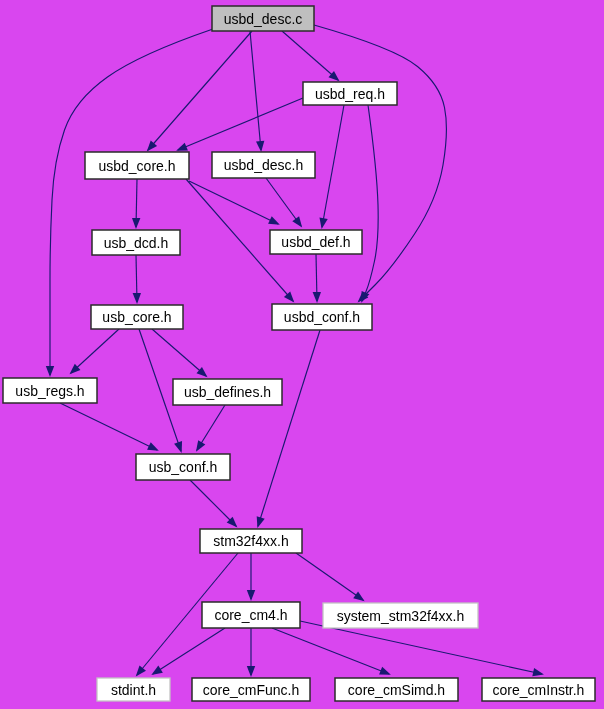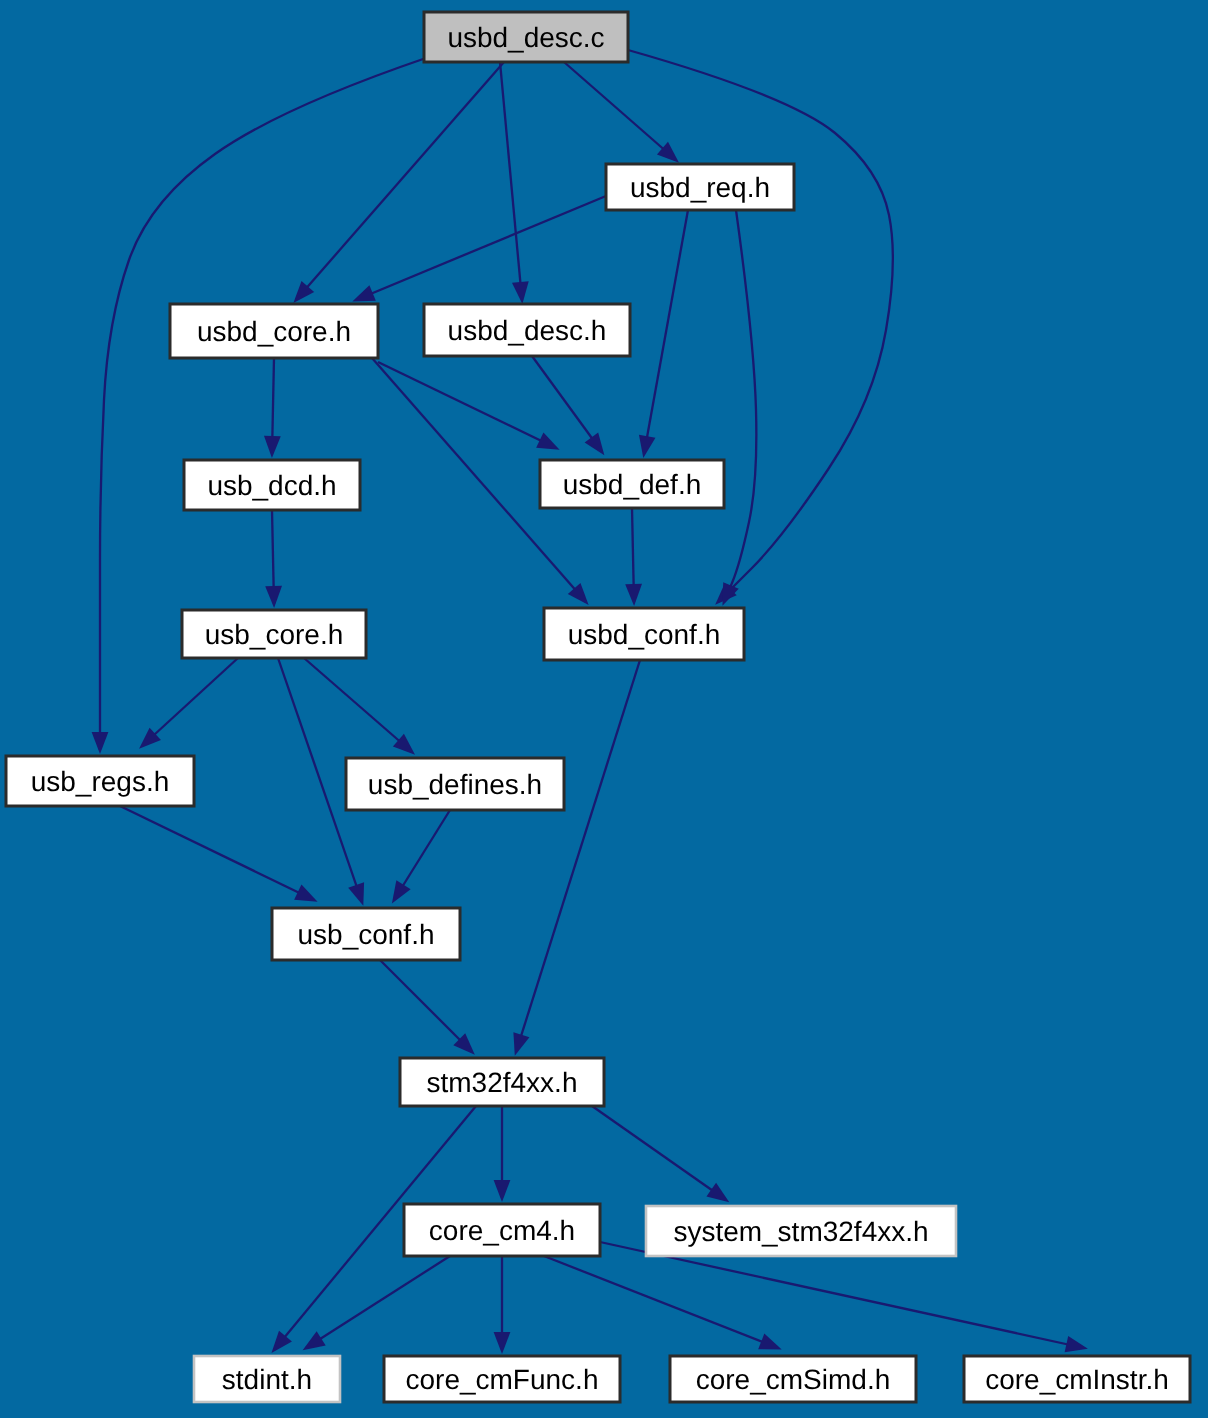--- a/index.html
+++ b/index.html
@@ -4,21 +4,21 @@
 <style>
   html, body {
     margin: 0;
     padding: 0;
     background: #ffffff;
   }
   .graph-wrap {
     position: relative;
     width: 604px;
     height: 709px;
-    background: #0369a1;
+    background: #d946ef;
     overflow: hidden;
     font-family: "Liberation Sans", sans-serif;
   }
   svg text {
     font-family: "Liberation Sans", sans-serif;
     font-size: 14px;
     fill: #000000;
   }
   svg .edge-path {
     fill: none;

